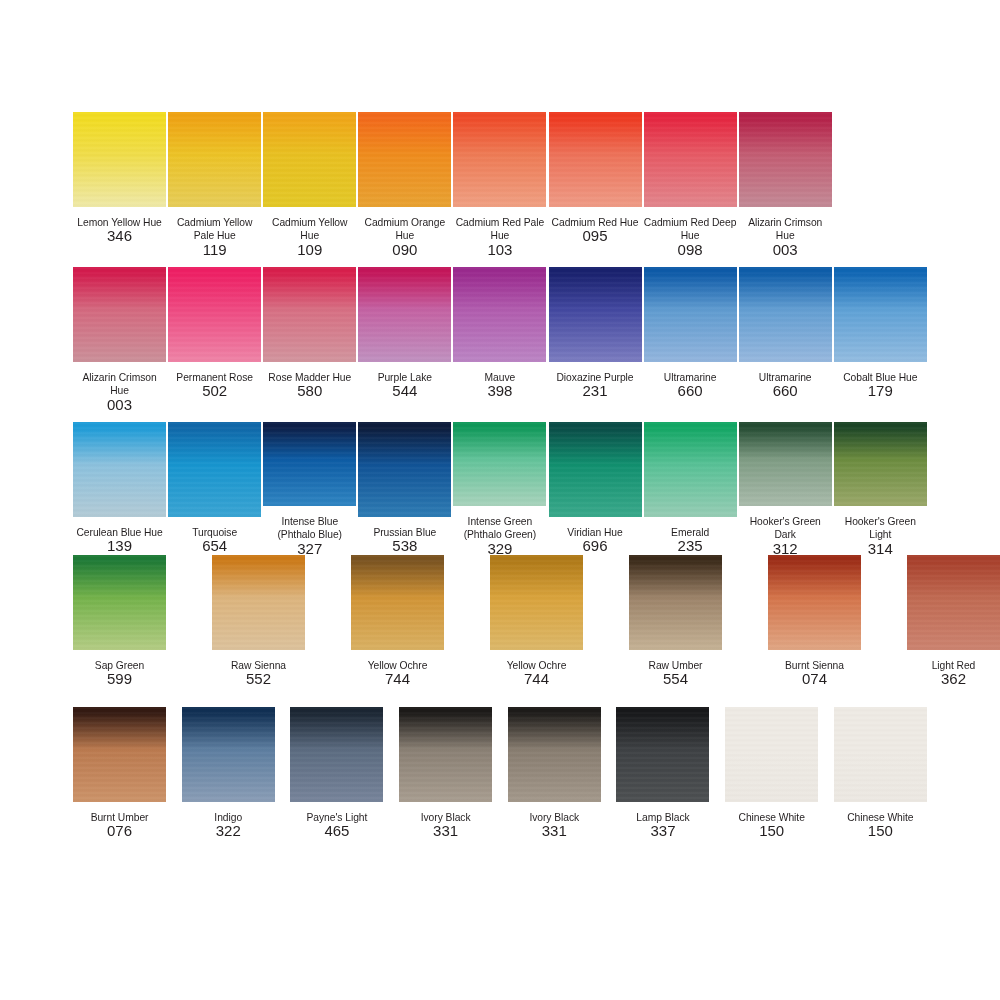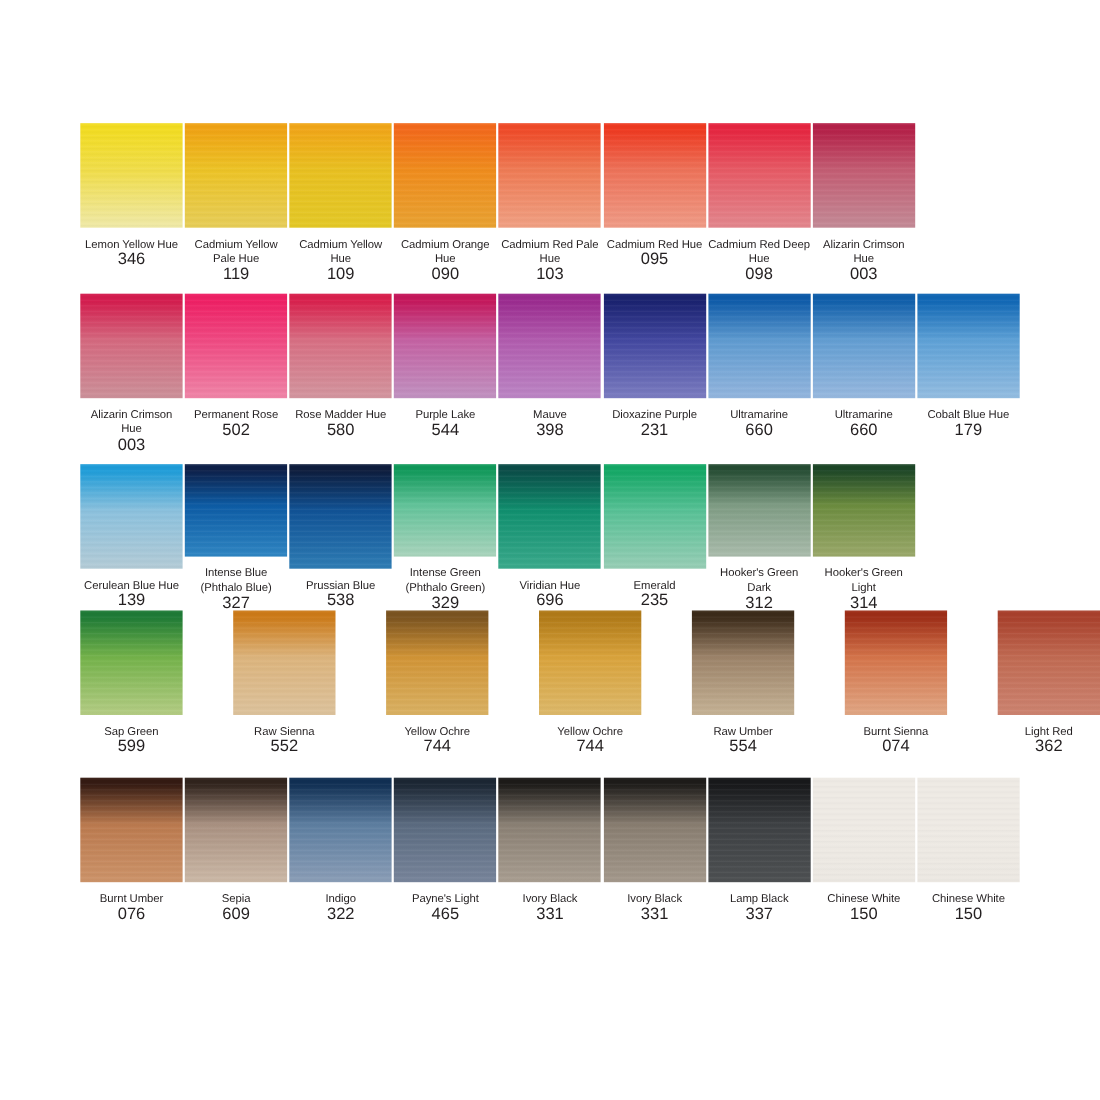--- a/index.html
+++ b/index.html
@@ -189,20 +189,25 @@
           <div class="swatch-code">179</div>
         </div>
       </div>
       <div class="swatch-row r2">
         <div class="swatch-cell">
           <div class="swatch-chip" style="background: linear-gradient(rgb(30, 156, 216) 0%, rgb(30, 156, 216) 6%, rgb(140, 193, 221) 45%, rgb(179, 203, 214) 100%);"></div>
           <div class="swatch-label">Cerulean Blue Hue</div>
           <div class="swatch-code">139</div>
         </div>
         <div class="swatch-cell">
+          <div class="swatch-chip" style="background: linear-gradient(rgb(16, 104, 169) 0%, rgb(16, 104, 169) 6%, rgb(23, 149, 207) 45%, rgb(58, 164, 211) 100%);"></div>
+          <div class="swatch-label">Turquoise</div>
+          <div class="swatch-code">654</div>
+        </div>
+        <div class="swatch-cell">
           <div class="swatch-chip" style="background: linear-gradient(rgb(13, 31, 72) 0%, rgb(13, 31, 72) 6%, rgb(13, 92, 165) 45%, rgb(47, 133, 194) 100%);"></div>
           <div class="swatch-label">Intense Blue (Phthalo Blue)</div>
           <div class="swatch-code">327</div>
         </div>
         <div class="swatch-cell">
           <div class="swatch-chip" style="background: linear-gradient(rgb(13, 28, 60) 0%, rgb(13, 28, 60) 6%, rgb(17, 83, 150) 45%, rgb(46, 124, 180) 100%);"></div>
           <div class="swatch-label">Prussian Blue</div>
           <div class="swatch-code">538</div>
         </div>
         <div class="swatch-cell">
@@ -278,25 +283,20 @@
           <div class="swatch-code">676</div>
         </div>
       </div>
       <div class="swatch-row r4">
         <div class="swatch-cell">
           <div class="swatch-chip" style="background: linear-gradient(rgb(52, 26, 18) 0%, rgb(52, 26, 18) 6%, rgb(187, 122, 79) 45%, rgb(204, 147, 105) 100%);"></div>
           <div class="swatch-label">Burnt Umber</div>
           <div class="swatch-code">076</div>
         </div>
         <div class="swatch-cell">
-          <div class="swatch-chip" style="background: linear-gradient(rgb(48, 35, 28) 0%, rgb(48, 35, 28) 6%, rgb(169, 145, 129) 45%, rgb(203, 184, 166) 100%);"></div>
-          <div class="swatch-label">Sepia</div>
-          <div class="swatch-code">609</div>
-        </div>
-        <div class="swatch-cell">
           <div class="swatch-chip" style="background: linear-gradient(rgb(16, 47, 83) 0%, rgb(16, 47, 83) 6%, rgb(93, 126, 160) 45%, rgb(138, 157, 182) 100%);"></div>
           <div class="swatch-label">Indigo</div>
           <div class="swatch-code">322</div>
         </div>
         <div class="swatch-cell">
           <div class="swatch-chip" style="background: linear-gradient(rgb(27, 38, 51) 0%, rgb(27, 38, 51) 6%, rgb(91, 107, 128) 45%, rgb(119, 132, 154) 100%);"></div>
           <div class="swatch-label">Payne's Light</div>
           <div class="swatch-code">465</div>
         </div>
         <div class="swatch-cell">

